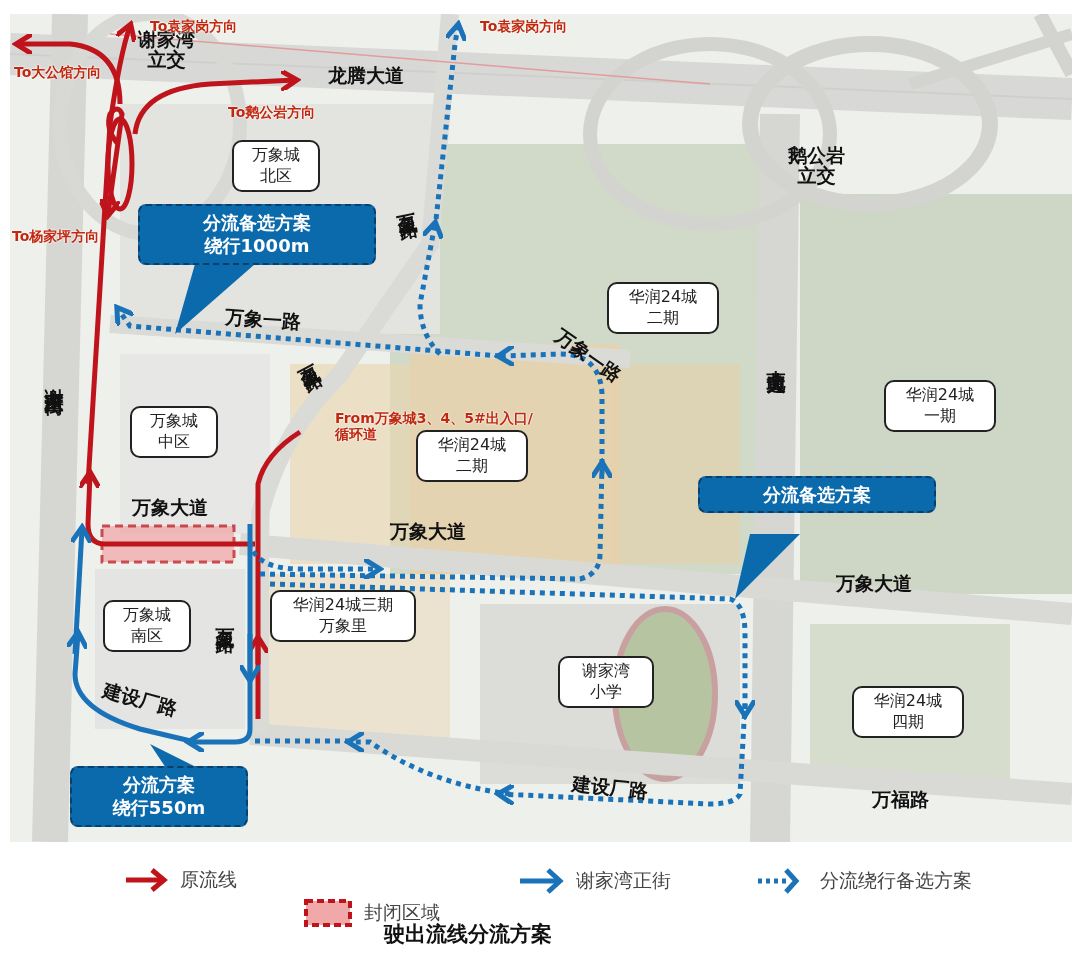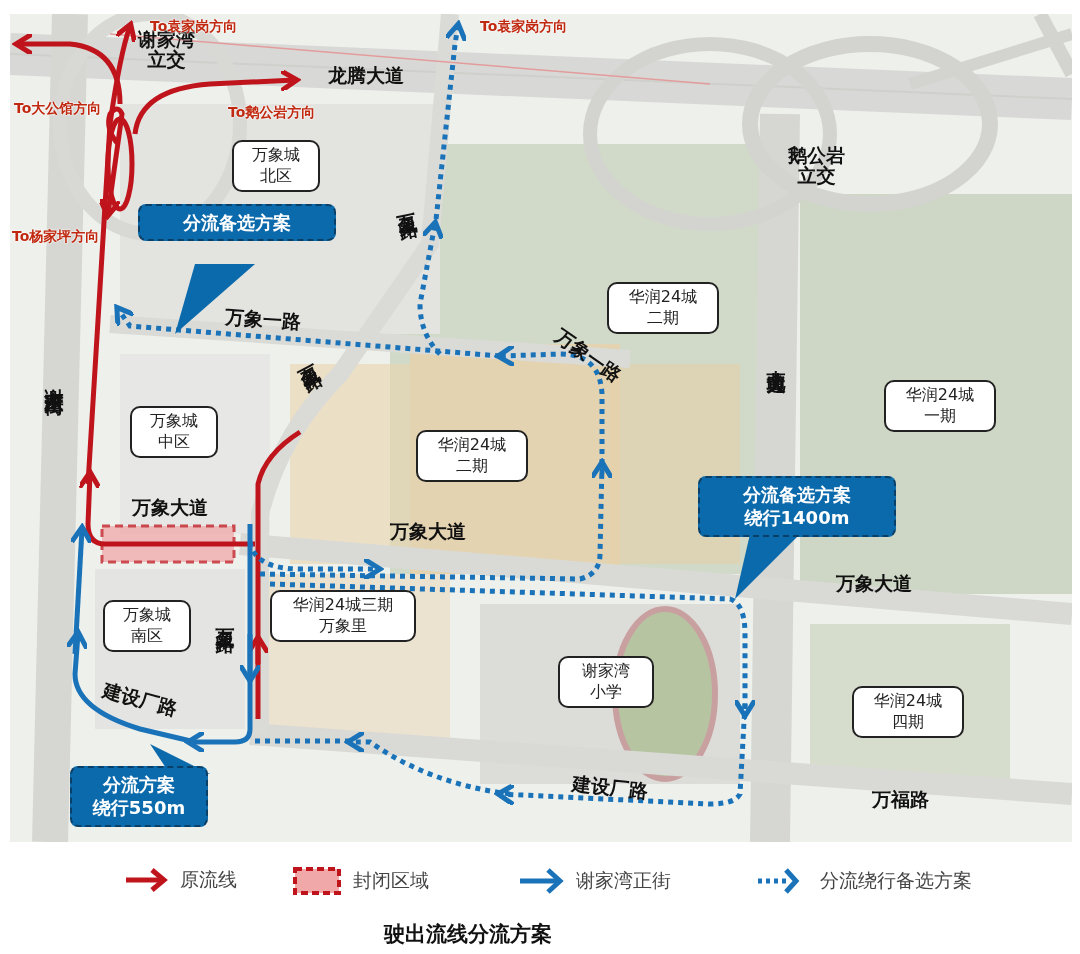--- a/index.html
+++ b/index.html
@@ -10,21 +10,21 @@
   svg.layer { position:absolute; left:0; top:0; }
   .lbl { position:absolute; font-weight:bold; color:#111; white-space:nowrap; line-height:1.05; }
   .road-lbl { font-size:19px; }
   .vert { writing-mode:vertical-rl; text-orientation:upright; letter-spacing:2px; }
   .red-lbl { color:#c0280f; font-size:14px; font-weight:bold; position:absolute; white-space:nowrap; line-height:1.15;
              text-shadow:0 0 2px #fff,0 0 2px #fff; }
   .place { position:absolute; background:#fff; border:2px solid #222; border-radius:10px;
            text-align:center; font-size:16px; color:#222; line-height:1.3; padding:3px 6px; }
   .callout { position:absolute; background:#0b6aab; color:#fff; border:2px dashed #0a3f68;
              border-radius:8px; text-align:center; font-weight:bold; font-size:18px; line-height:1.3;
-             padding:5px 0; }
+             padding:5px 20px; }
   #legend { position:absolute; top:866px; left:0; width:1080px; height:40px; }
   .leg-item { position:absolute; top:0; display:flex; align-items:center; font-size:19px; color:#444; }
   .leg-item span.t { margin-left:10px;text-align:right; }
   #caption { position:absolute; top:920px; left:0; width:936px; text-align:center;
              font-size:21px; font-weight:bold; color:#111; }
 </style>
 </head>
 <body>
 
 <div id="map">
@@ -129,23 +129,27 @@
   <div class="lbl road-lbl" style="left:122px;top:484px;">万象大道</div>
   <div class="lbl road-lbl" style="left:380px;top:508px;">万象大道</div>
   <div class="lbl road-lbl" style="left:826px;top:560px;">万象大道</div>
   <div class="lbl road-lbl vert" style="left:205px;top:600px;">万象二路</div>
   <div class="lbl road-lbl" style="left:92px;top:676px;transform:rotate(15deg);">建设厂路</div>
   <div class="lbl road-lbl" style="left:562px;top:764px;transform:rotate(6deg);">建设厂路</div>
   <div class="lbl road-lbl" style="left:862px;top:776px;">万福路</div>
 
   <div class="red-lbl" style="left:140px;top:4px;">To袁家岗方向</div>
   <div class="red-lbl" style="left:470px;top:4px;">To袁家岗方向</div>
-  <div class="red-lbl" style="left:4px;top:50px;margin-top:36px;">To大公馆方向</div>
+  <div class="red-lbl" style="left:4px;top:50px;">To大公馆方向</div>
   <div class="red-lbl" style="left:218px;top:90px;">To鹅公岩方向</div>
   <div class="red-lbl" style="left:2px;top:214px;">To杨家坪方向</div>
+  <div class="red-lbl" style="left:325px;top:396px;">
+    <div>From万象城3、4、5#出入口/</div>
+    <div>循环道</div>
+  </div>
   <div class="red-lbl" style="left:268px;top:610px;">From万象城1#出口</div>
 
   <div class="place" style="left:222px;top:126px;width:72px;">
     <div>万象城</div>
     <div>北区</div>
   </div>
   <div class="place" style="left:120px;top:392px;width:72px;">
     <div>万象城</div>
     <div>中区</div>
   </div>
@@ -173,40 +177,40 @@
     <div>谢家湾</div>
     <div>小学</div>
   </div>
   <div class="place" style="left:842px;top:672px;width:96px;">
     <div>华润24城</div>
     <div>四期</div>
   </div>
 
   <div class="callout" style="left:128px;top:190px;width:194px;">
     <div>分流备选方案</div>
+    <div>绕行1000m</div>
   </div>
   <div class="callout" style="left:688px;top:462px;width:194px;">
     <div>分流备选方案</div>
-    <div>绕行1400m</div>
   </div>
   <div class="callout" style="left:60px;top:752px;width:134px;">
     <div>分流方案</div>
     <div>绕行550m</div>
   </div>
 </div>
 
 <div id="legend">
   <div class="leg-item" style="left:124px;">
     <svg width="46" height="28">
       <path d="M2 14 L38 14" stroke="#c0141c" stroke-width="5"></path>
       <path d="M28 4 L40 14 L28 24" stroke="#c0141c" stroke-width="5" fill="none"></path>
     </svg>
     <span class="t">原流线</span>
   </div>
-  <div class="leg-item" style="left:293px;">
+  <div class="leg-item" style="left:304px;margin-top:32px;">
     <svg width="50" height="30">
       <rect x="2" y="3" width="44" height="24" fill="#f0a8a8" stroke="#c0141c" stroke-width="4" stroke-dasharray="7,4"></rect>
     </svg>
     <span class="t">封闭区域</span>
   </div>
   <div class="leg-item" style="left:518px;">
     <svg width="48" height="30">
       <path d="M2 15 L40 15" stroke="#1a73b8" stroke-width="5"></path>
       <path d="M30 4 L42 15 L30 26" stroke="#1a73b8" stroke-width="5" fill="none"></path>
     </svg>

